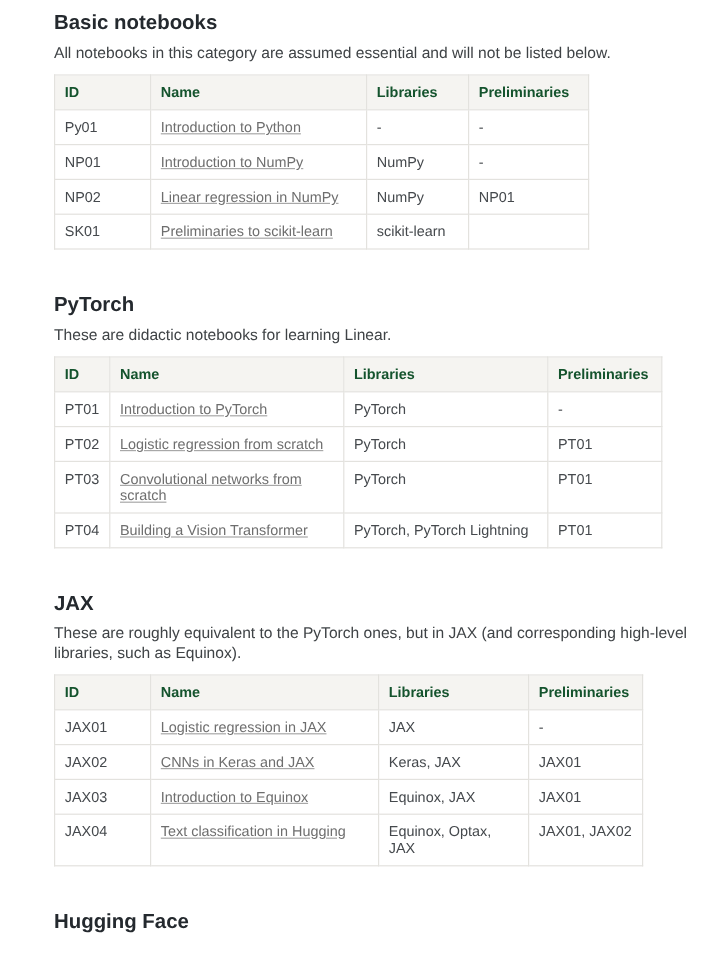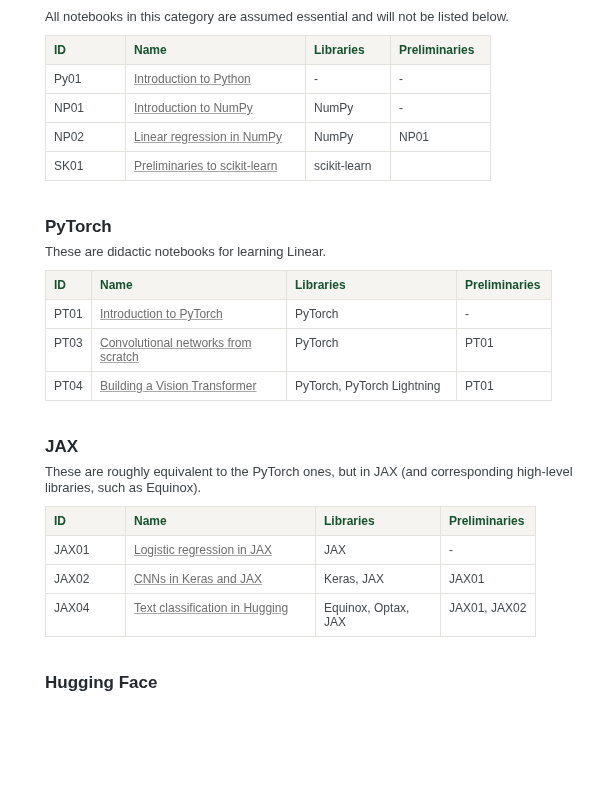--- a/index.html
+++ b/index.html
@@ -60,20 +60,21 @@
     text-decoration-color:#a8a8a8;
     cursor:pointer;
     margin-top:17px;
   }
 </style>
 </head>
 <body>
 
 <main class="page">
   <section>
+    <h2 class="section-heading">Basic notebooks</h2>
     <p class="section-desc">All notebooks in this category are assumed essential and will not be listed below.</p>
     <table class="nb-table" style="width: 445px;">
       <colgroup>
           <col style="width: 80px;">
           <col style="width: 180px;">
           <col style="width: 85px;">
           <col style="width: 100px;">
         </colgroup>
       <thead>
           <tr>
@@ -131,20 +132,26 @@
           </tr>
         </thead>
       <tbody>
           <tr>
             <td>PT01</td>
             <td><a class="nb-link">Introduction to PyTorch</a></td>
             <td>PyTorch</td>
             <td>-</td>
           </tr>
           <tr>
+            <td>PT02</td>
+            <td><a class="nb-link">Logistic regression from scratch</a></td>
+            <td>PyTorch</td>
+            <td>PT01</td>
+          </tr>
+          <tr>
             <td>PT03</td>
             <td><a class="nb-link">Convolutional networks from scratch</a></td>
             <td>PyTorch</td>
             <td>PT01</td>
           </tr>
           <tr>
             <td>PT04</td>
             <td><a class="nb-link">Building a Vision Transformer</a></td>
             <td>PyTorch, PyTorch Lightning</td>
             <td>PT01</td>
@@ -178,20 +185,26 @@
             <td>JAX</td>
             <td>-</td>
           </tr>
           <tr>
             <td>JAX02</td>
             <td><a class="nb-link">CNNs in Keras and JAX</a></td>
             <td>Keras, JAX</td>
             <td>JAX01</td>
           </tr>
           <tr>
+            <td>JAX03</td>
+            <td><a class="nb-link">Introduction to Equinox</a></td>
+            <td>Equinox, JAX</td>
+            <td>JAX01</td>
+          </tr>
+          <tr>
             <td>JAX04</td>
             <td><a class="nb-link">Text classification in Hugging</a></td>
             <td>Equinox, Optax, JAX</td>
             <td>JAX01, JAX02</td>
           </tr>
         </tbody>
     </table>
   </section>
 
   <section>

